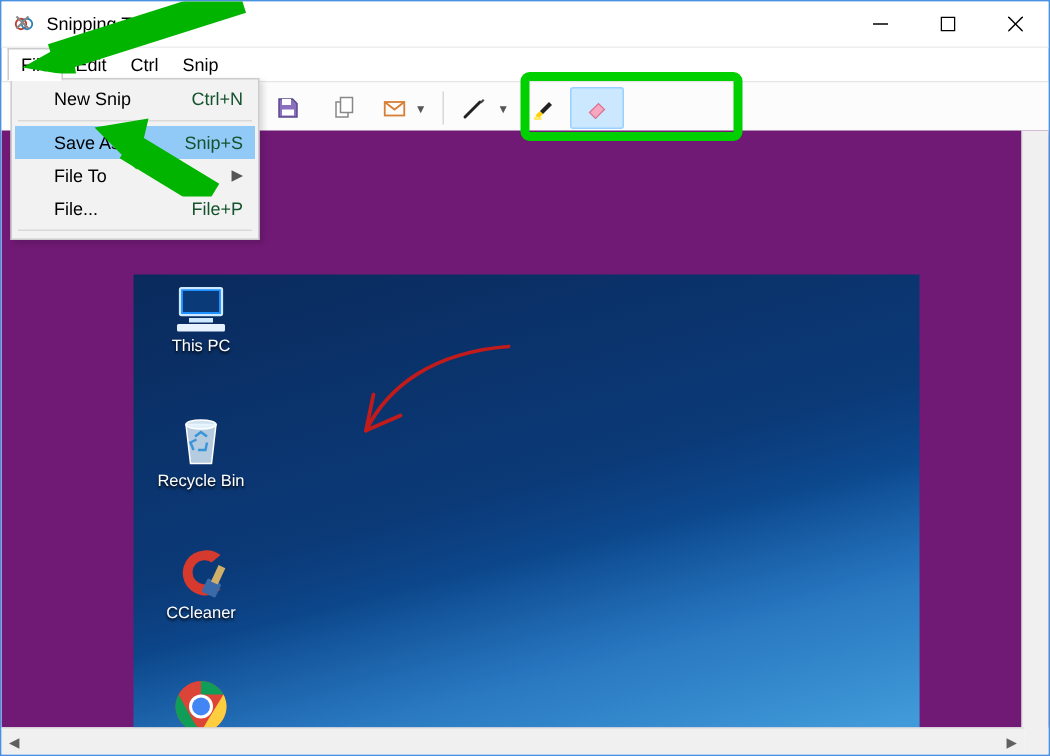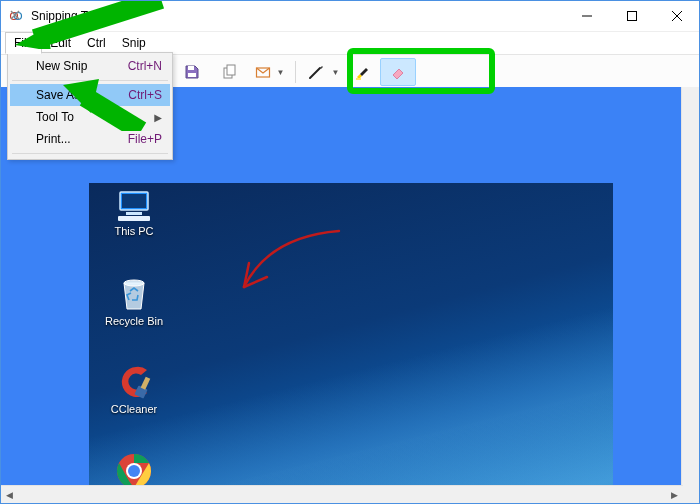--- a/index.html
+++ b/index.html
@@ -19,26 +19,26 @@
   .toolbar{height:34px;display:flex;align-items:center;gap:2px;padding:0 4px;border-bottom:1px solid #d0d0d0;background:#fcfcfc;position:relative}
   .tbtn{height:26px;min-width:26px;display:flex;align-items:center;justify-content:center;border:1px solid transparent;border-radius:2px;padding:0 4px;gap:4px}
   .tsep{width:1px;height:22px;background:#d8d8d8;margin:0 4px}
   .drop-arrow{font-size:8px;color:#555;margin-left:2px}
   .highlight-set{display:flex;gap:0}
   .highlight-set .tbtn.selected{background:#cce8ff;border-color:#99d1ff}
   .hi-box{position:absolute;left:346px;top:47px;width:148px;height:46px;z-index:5}
   
   .dropdown{position:absolute;left:6px;top:51px;width:160px;background:#f2f2f2;border:1px solid #ccc;box-shadow:2px 2px 4px rgba(0,0,0,.15);padding:2px;z-index:20}
   .dditem{height:22px;display:flex;align-items:center;padding:0 8px 0 26px;position:relative;font-size:12px}
-  .dditem .shortcut{margin-left:auto;color:#701a75}
+  .dditem .shortcut{margin-left:auto;color:#14532d}
   .dditem.highlight{background:#91c9f7}
   .dditem .sub{margin-left:auto;font-size:10px;color:#555}
   .ddsep{height:1px;background:#d9d9d9;margin:3px 2px}
   
-  .canvas{position:absolute;left:0;right:0;top:86px;bottom:18px;overflow:hidden;background:#3b82f6}
+  .canvas{position:absolute;left:0;right:0;top:86px;bottom:18px;overflow:hidden;background:#701a75}
   .snippet{position:absolute;left:88px;top:96px;width:524px;height:330px;background:linear-gradient(165deg,#0a2a5c 0%,#0b3a78 45%,#0e5aa8 70%,#1a82cc 100%);overflow:hidden}
   .light-band{position:absolute;width:900px;height:200px;transform:rotate(-14deg)}
   .lb1{left:-60px;top:160px;background:linear-gradient(180deg,rgba(255,255,255,0) 0%,rgba(90,170,230,.35) 40%,rgba(255,255,255,0) 100%)}
   .lb2{left:-60px;top:240px;background:linear-gradient(180deg,rgba(255,255,255,0) 0%,rgba(110,190,240,.45) 45%,rgba(255,255,255,0) 100%)}
   .dicon{position:absolute;width:70px;text-align:center}
   .dicon .lbl{color:#fff;font-size:11px;text-shadow:0 1px 2px #000;margin-top:2px;white-space:nowrap}
   .dicon svg{display:block;margin:0 auto}
   .redstroke{position:absolute;left:140px;top:34px;pointer-events:none}
   
   .hscroll{position:absolute;left:0;right:16px;bottom:0;height:17px;background:#f0f0f0;border-top:1px solid #e3e3e3;display:flex;align-items:center}
@@ -158,28 +158,28 @@
   <div class="green-box hi-box"></div>
 
   <div class="dropdown">
     <div class="dditem">
       <span>New Snip</span>
       <span class="shortcut">Ctrl+N</span>
     </div>
     <div class="ddsep"></div>
     <div class="dditem highlight">
       <span>Save As...</span>
-      <span class="shortcut">Ctrl+S</span>
+      <span class="shortcut">Snip+S</span>
     </div>
     <div class="dditem">
-      <span>Tool To</span>
+      <span>File To</span>
       <span class="sub">▶</span>
     </div>
     <div class="dditem">
-      <span>Print...</span>
+      <span>File...</span>
       <span class="shortcut">File+P</span>
     </div>
     <div class="ddsep"></div>
   </div>
 
   <div class="canvas">
     <div class="snippet">
       <div class="light-band lb1"></div>
       <div class="light-band lb2"></div>
 

